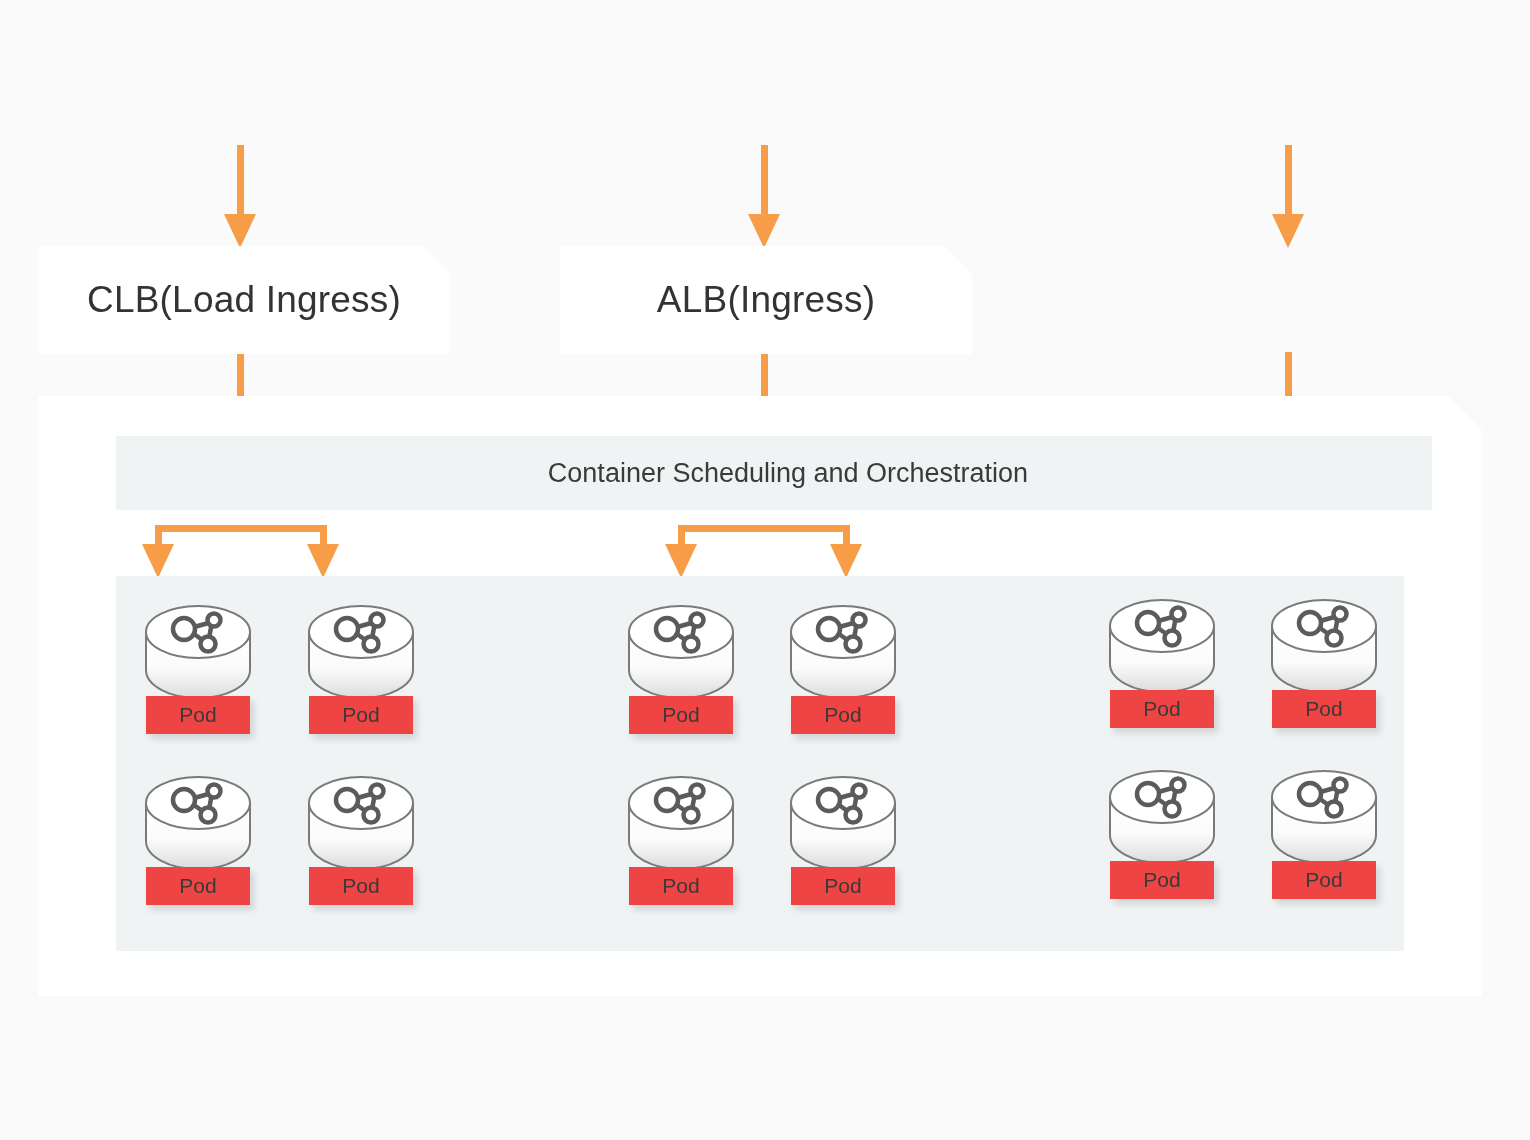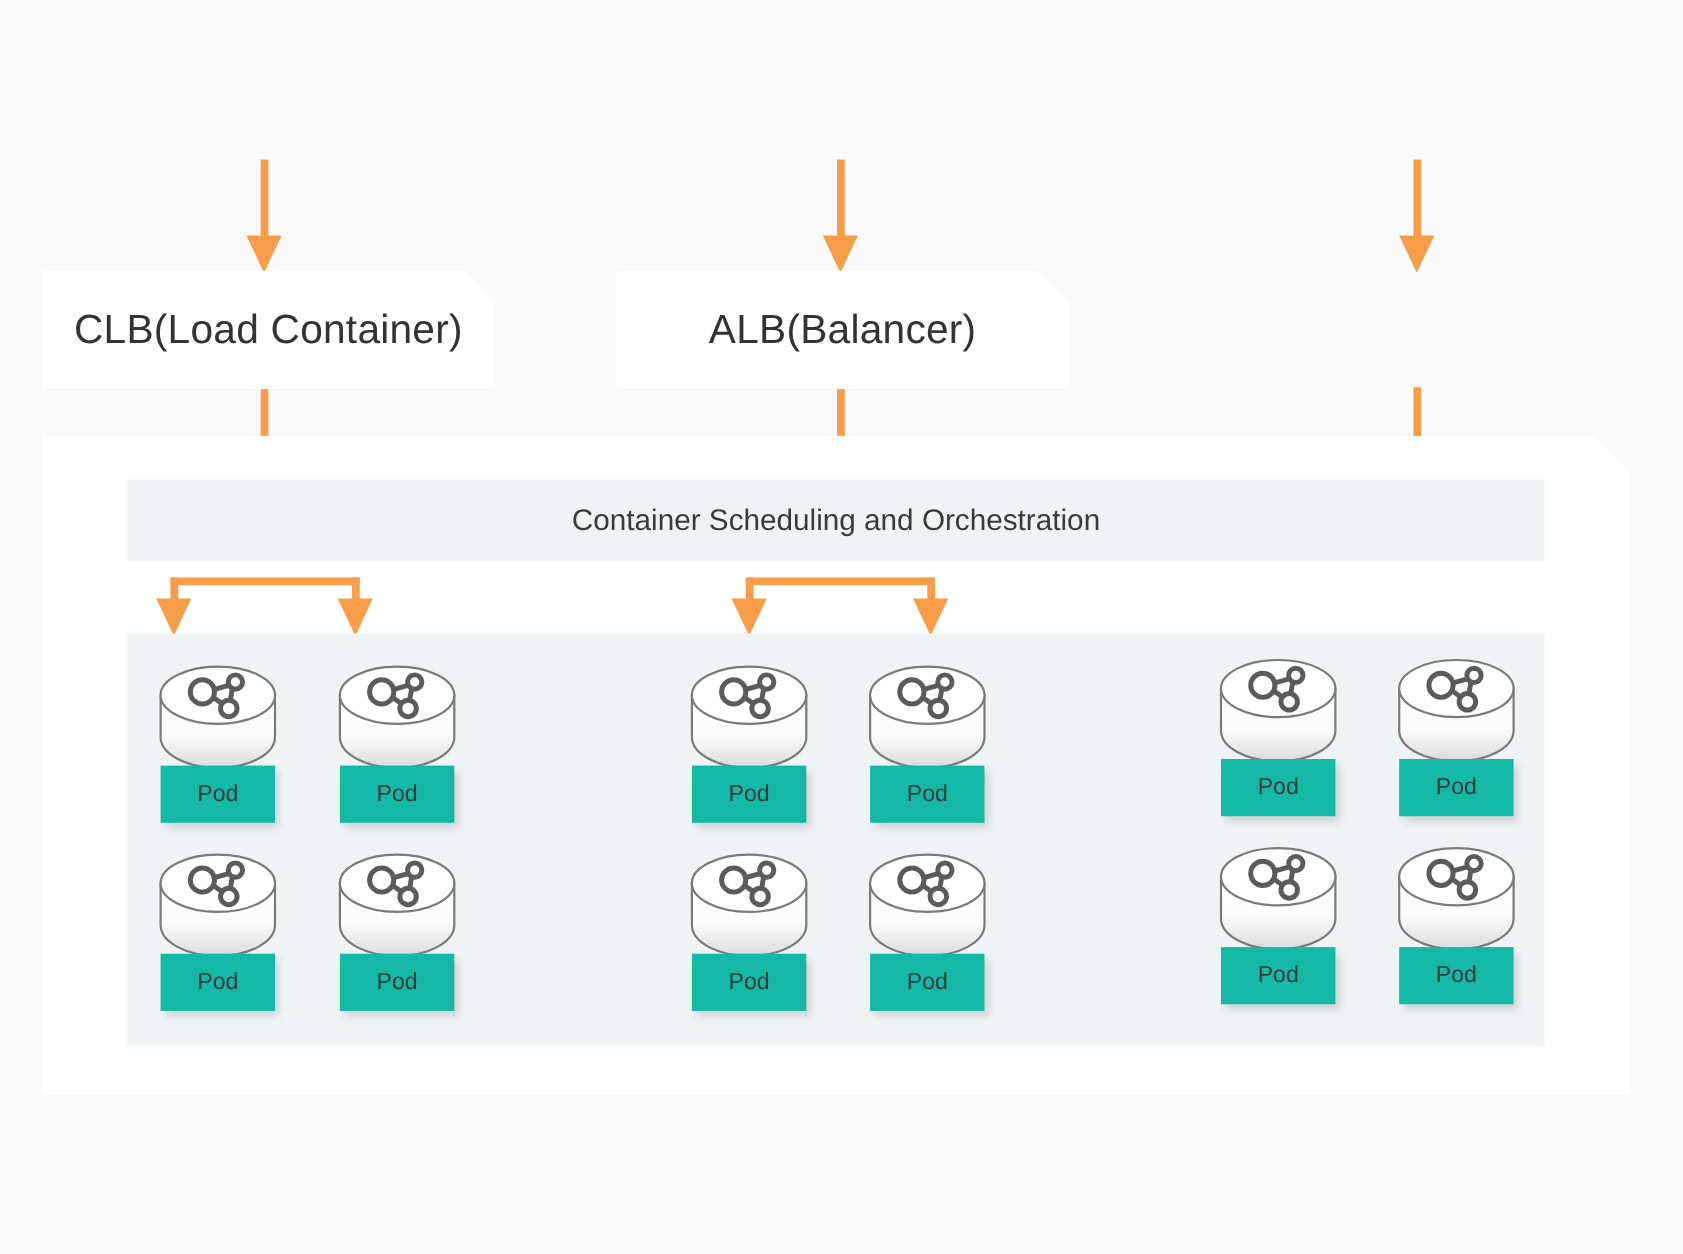--- a/index.html
+++ b/index.html
@@ -67,20 +67,21 @@
   #orchestration-strip {
     position: absolute;
     left: 116px;
     top: 436px;
     width: 1288px;
     height: 74px;
     background: #eff3f4;
     display: flex;
     align-items: center;
     justify-content: center;
+    padding-left: 28px;
   }
   #orchestration-label {
     font-size: 27px;
     color: #3a3a3a;
     white-space: nowrap;
   }
 
   
   #pods-area {
     position: absolute;
@@ -99,22 +100,22 @@
   .pod-cyl {
     position: relative;
     width: 112px;
     height: 100px;
   }
   .pod-cyl svg { display: block; }
   .pod-label {
     position: relative;
     margin: -8px auto 0 auto;
     width: 104px;
-    height: 52px;
-    background: #14b8a6;
+    height: 38px;
+    background: #ef4444;
     box-shadow: 4px 5px 7px rgba(0,0,0,0.13);
     display: flex;
     align-items: center;
     justify-content: center;
   }
   .pod-label span {
     font-size: 21px;
     color: #3a3a3a;
   }
 </style>
@@ -151,25 +152,25 @@
 
   <div class="conn conn-h" style="left:678px; top:525px; width:172px;"></div>
   <div class="conn conn-v" style="left:678px; top:525px; height:24px;"></div>
   <div class="arrowhead" style="left:665px; top:544px;"></div>
   <div class="conn conn-v" style="left:843px; top:525px; height:24px;"></div>
   <div class="arrowhead" style="left:830px; top:544px;"></div>
 
   <div id="pods-area"></div>
 
   <div class="top-box" style="left:38px; top:246px; width:412px; height:108px;">
-    <div class="top-box-label">CLB(Load Container)</div>
+    <div class="top-box-label">CLB(Load Ingress)</div>
   </div>
 
   <div class="top-box" style="left:560px; top:246px; width:412px; height:108px;">
-    <div class="top-box-label">ALB(Balancer)</div>
+    <div class="top-box-label">ALB(Ingress)</div>
   </div>
 
 
   <div class="pod" style="left:142px; top:604px;">
       <div class="pod-cyl">
 <svg width="112" height="100" viewBox="0 0 112 100" xmlns="http://www.w3.org/2000/svg">
   <defs>
     <linearGradient id="podBodyGrad" x1="0" y1="0" x2="0" y2="1">
       <stop offset="0%" stop-color="#ffffff"></stop>
       <stop offset="55%" stop-color="#fbfbfb"></stop>

